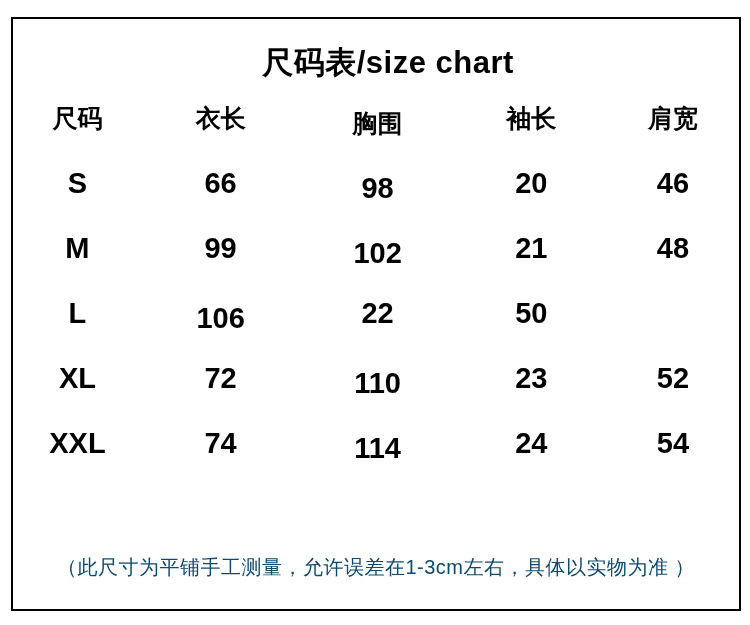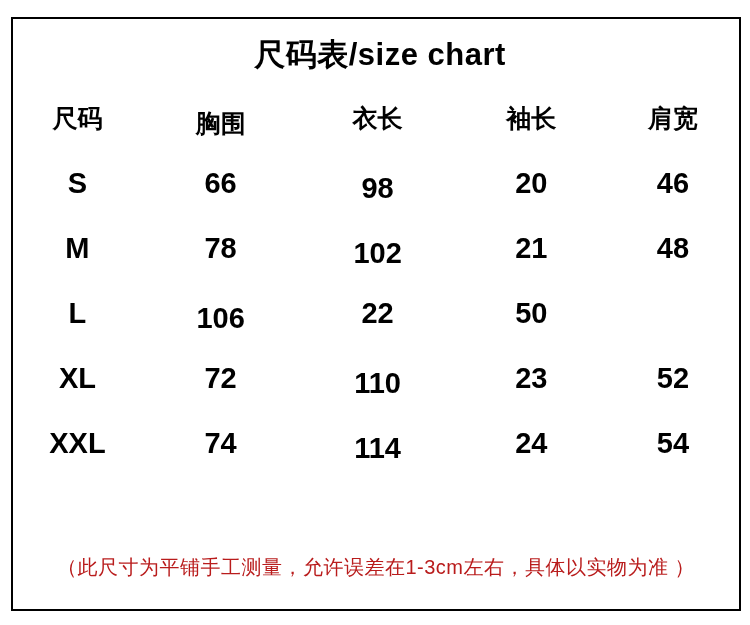--- a/index.html
+++ b/index.html
@@ -28,21 +28,21 @@
   .title {
     position: absolute;
     top: 12px;
     left: 0;
     width: 100%;
     text-align: center;
     font-size: 31px;
     line-height: 40px;
     font-weight: 700;
     letter-spacing: 0.5px;
-    margin: 4px;
+    margin: 12px;
   }
   .size-table {
     position: absolute;
     top: 67px;
     left: 0;
     width: 100%;
   }
   .row {
     display: grid;
     grid-template-columns: 17.75% 21.7% 21.55% 20.8% 18.2%;
@@ -67,47 +67,47 @@
   }
   .note {
     position: absolute;
     top: 536px;
     left: 0;
     width: 100%;
     text-align: center;
     font-size: 20px;
     line-height: 24px;
     font-weight: 400;
-    color: #b91c1c;
+    color: #0c4a6e;
     letter-spacing: 0.5px;
   }
 </style>
 </head>
 <body>
 
 <div class="frame">
   <h1 class="title">尺码表/size chart</h1>
   <div class="size-table">
       <div class="row">
         <div class="cell hcell">尺码</div>
+        <div class="cell hcell">衣长</div>
         <div class="cell hcell chest">胸围</div>
-        <div class="cell hcell">衣长</div>
         <div class="cell hcell">袖长</div>
         <div class="cell hcell">肩宽</div>
       </div>
       <div class="row">
         <div class="cell dcell">S</div>
         <div class="cell dcell">66</div>
         <div class="cell dcell chest">98</div>
         <div class="cell dcell">20</div>
         <div class="cell dcell">46</div>
       </div>
       <div class="row">
         <div class="cell dcell">M</div>
-        <div class="cell dcell">78</div>
+        <div class="cell dcell">99</div>
         <div class="cell dcell chest">102</div>
         <div class="cell dcell">21</div>
         <div class="cell dcell">48</div>
       </div>
       <div class="row">
         <div class="cell dcell">L</div>
         <div class="cell dcell chest">106</div>
         <div class="cell dcell">22</div>
         <div class="cell dcell">50</div>
       </div>

